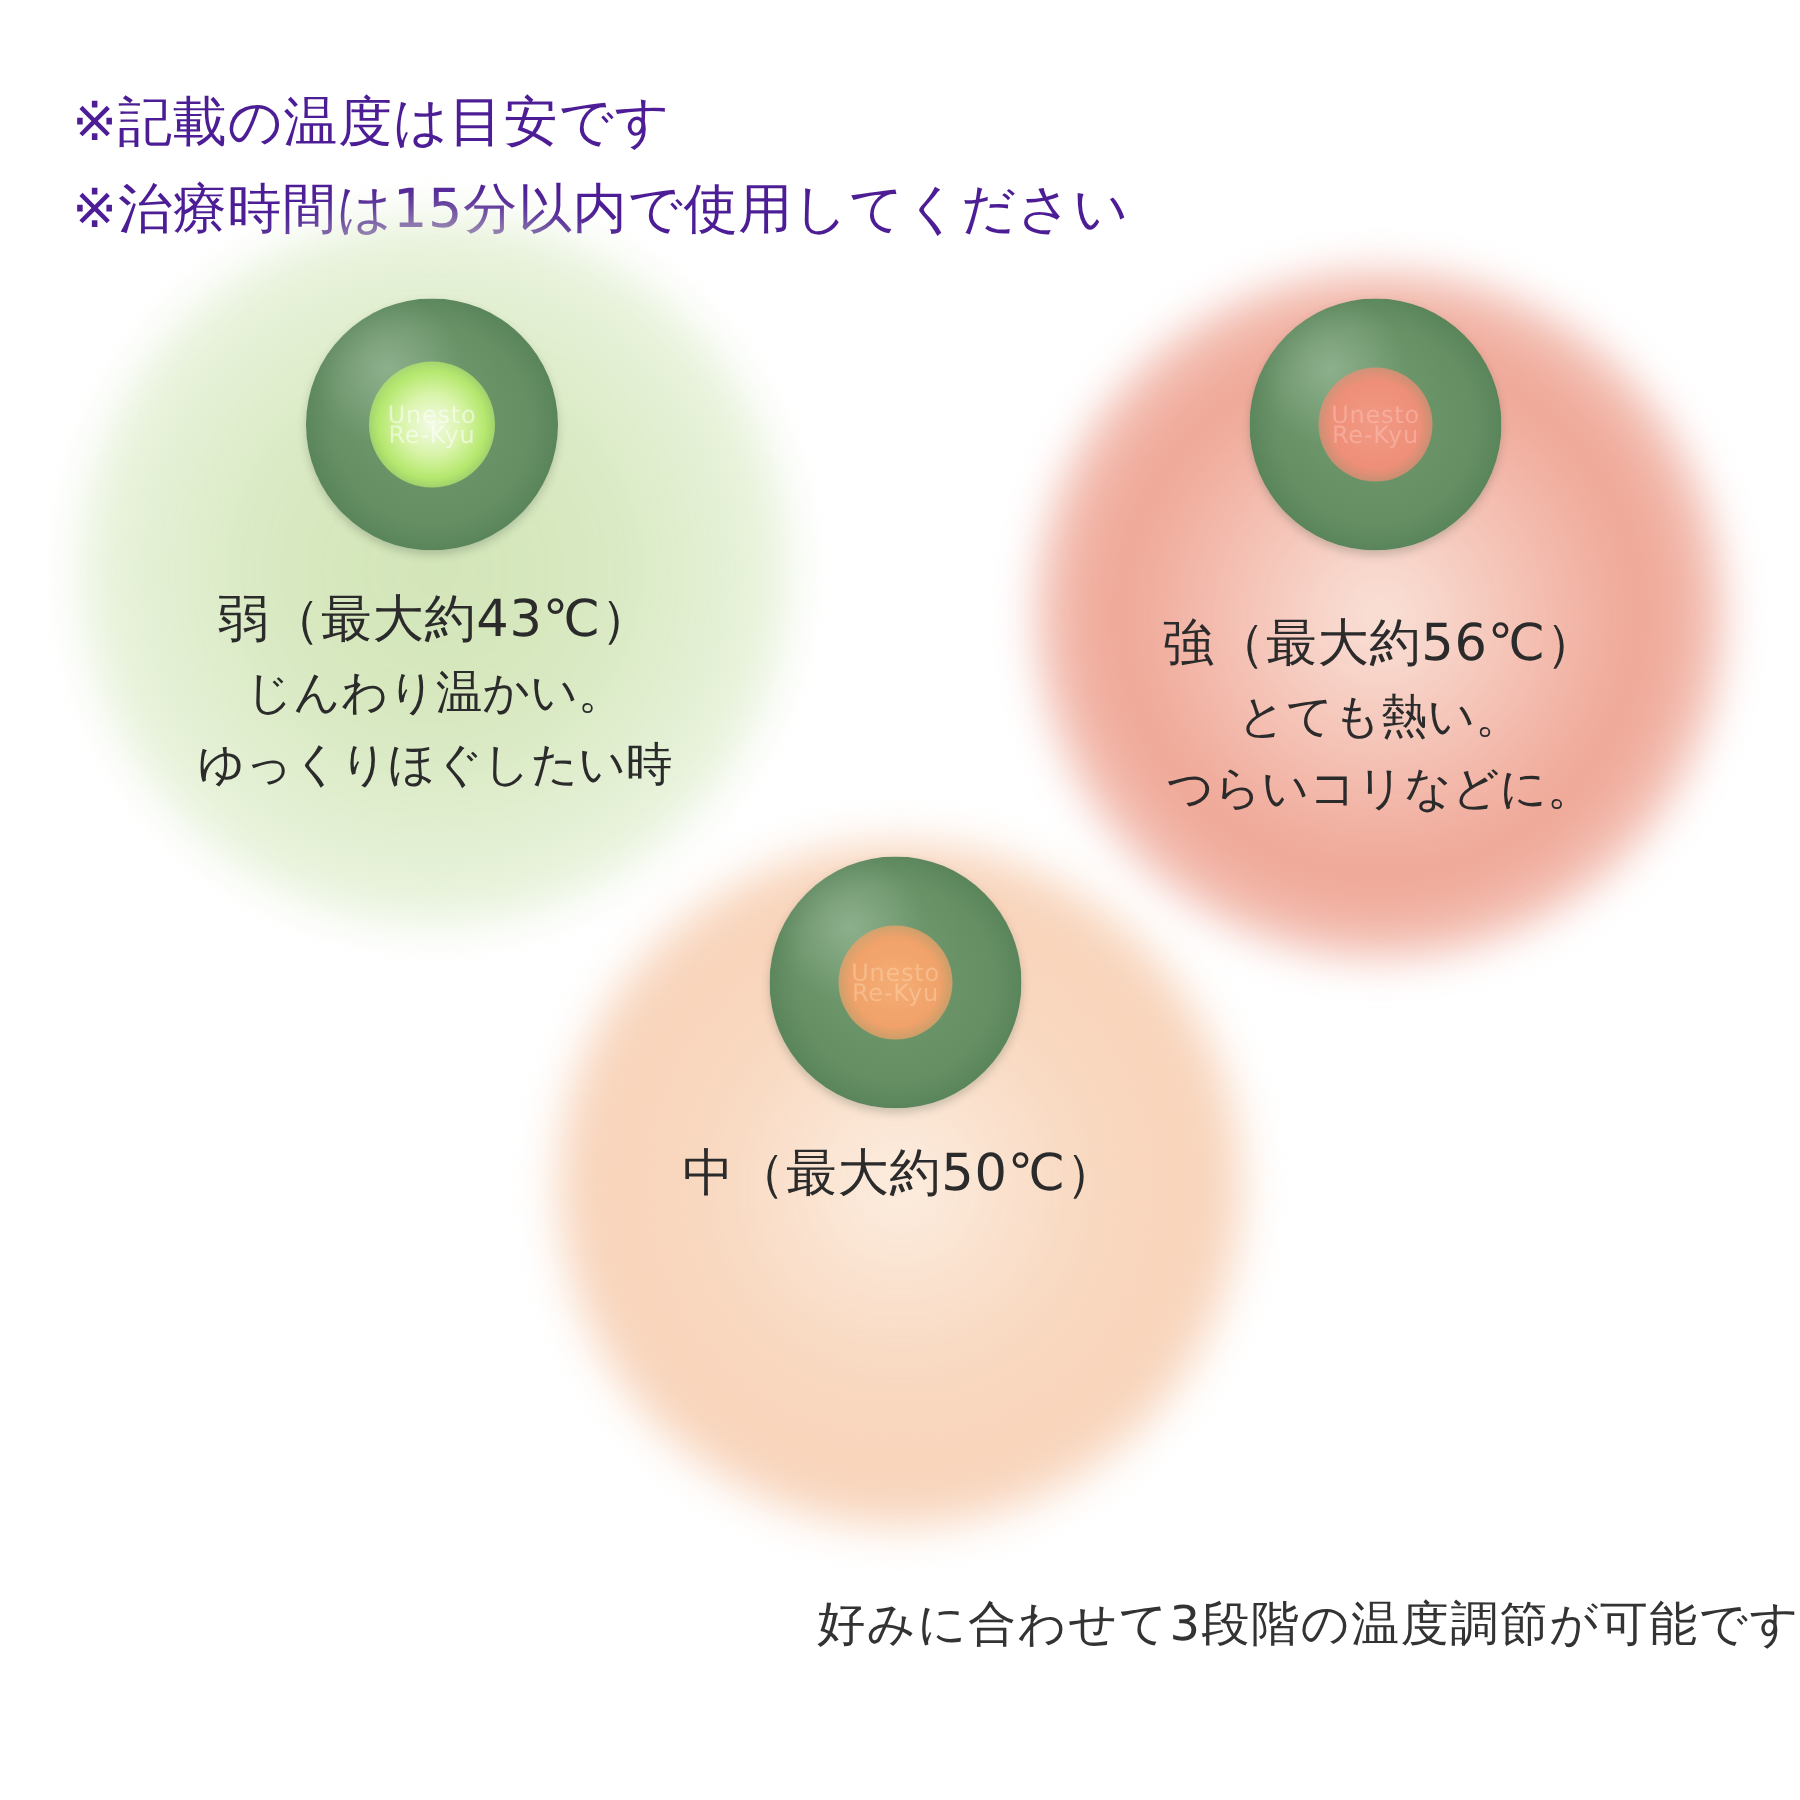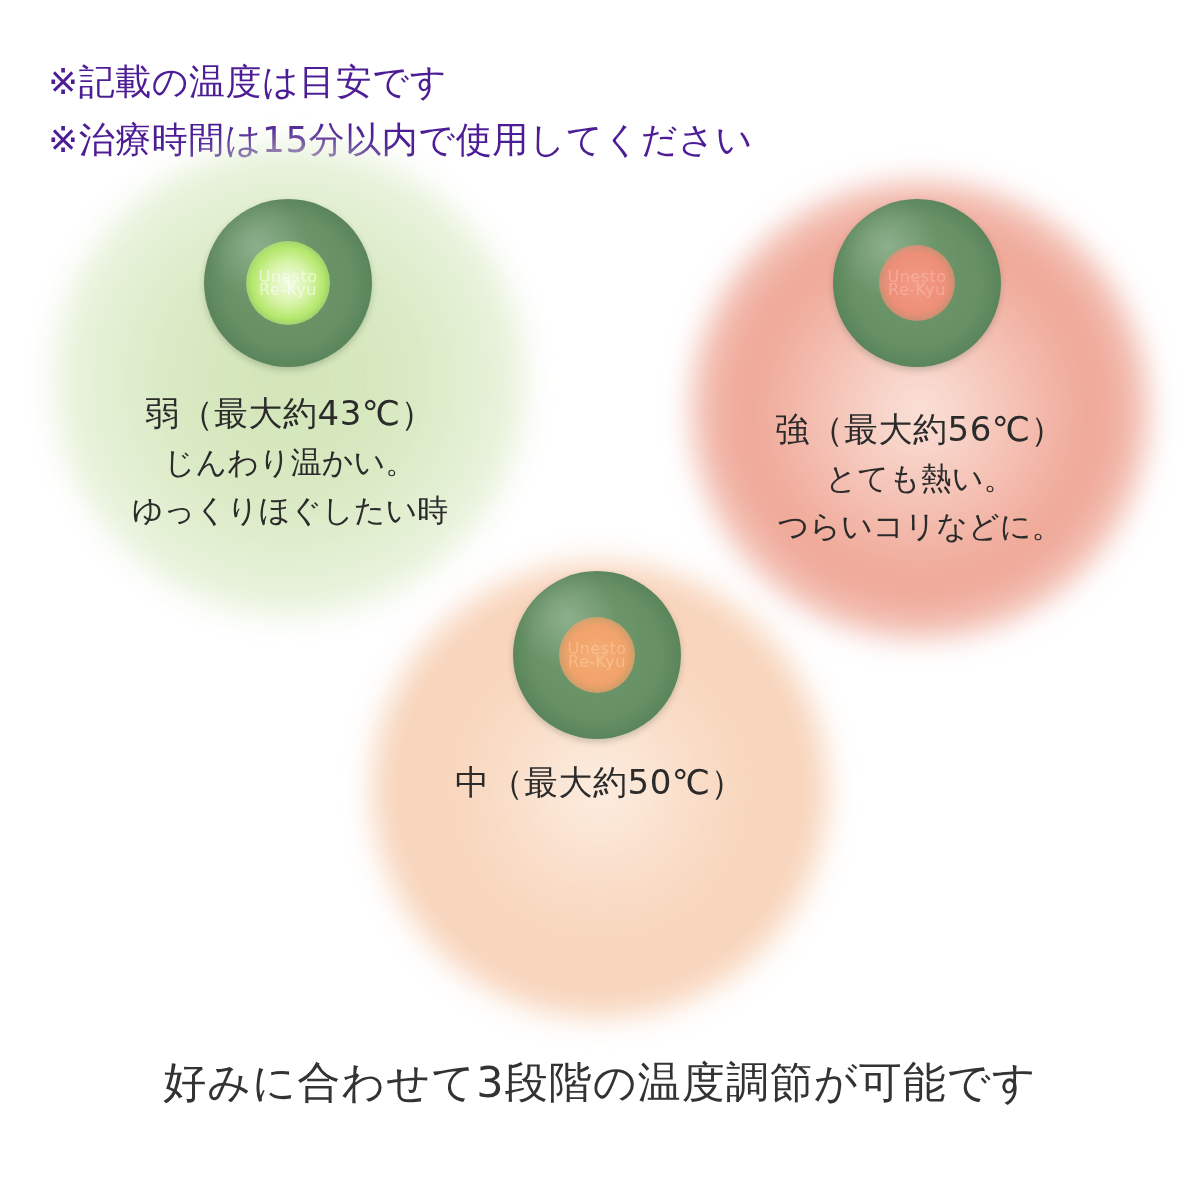--- a/index.html
+++ b/index.html
@@ -120,22 +120,22 @@
       white-space: nowrap;
     }
     .cap-green { left: 90px; width: 400px; top: 388px; }
     .cap-red { left: 720px; width: 400px; top: 404px; }
     .cap-orange { left: 400px; width: 400px; top: 757px; }
 
     .footer {
       position: absolute;
       left: 0; right: 0;
       top: 1052px;
-      text-align: center;
-      font-size: 43px;
+      text-align: right;
+      font-size: 32px;
       line-height: 60px;
       color: #333333;
       letter-spacing: 1px;
       white-space: nowrap;
     }
   </style>
 </head>
 <body>
 
 <div class="notes">

